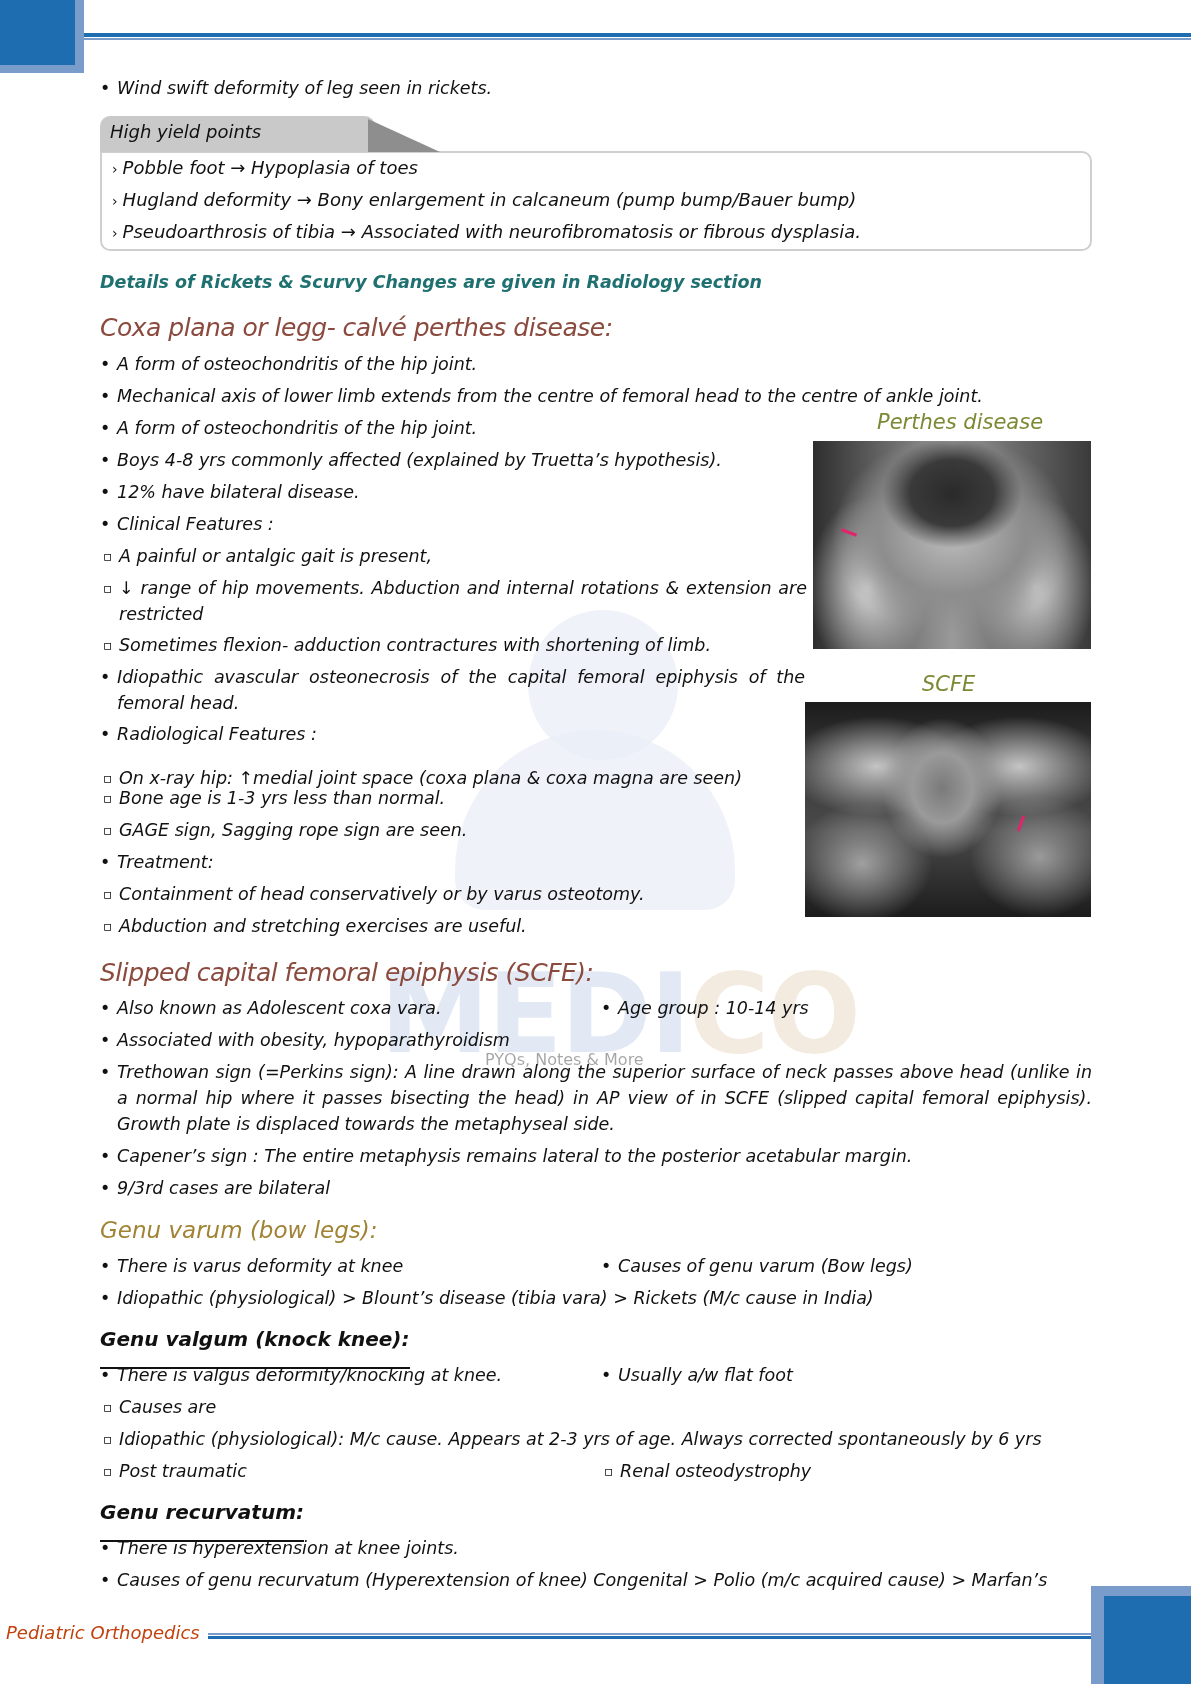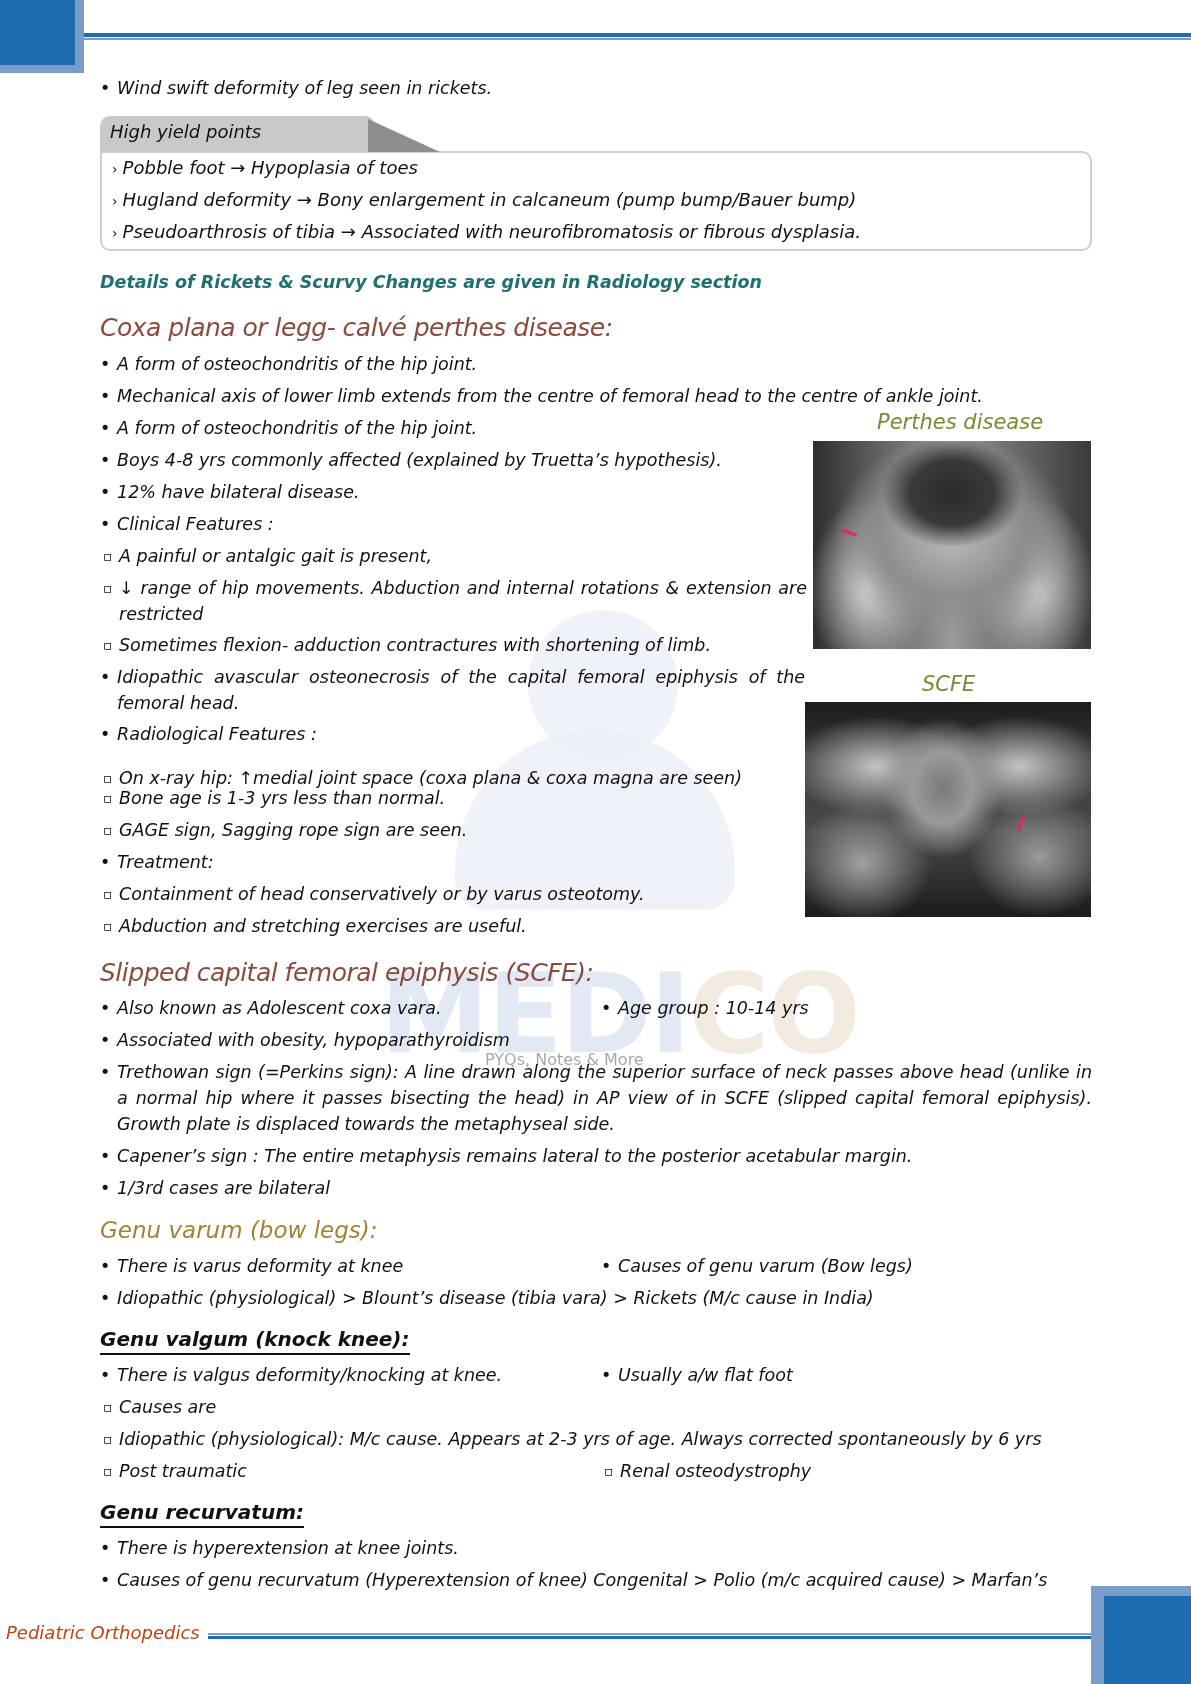--- a/index.html
+++ b/index.html
@@ -36,21 +36,21 @@
   .hy-wedge { position: absolute; left: 368px; top: 119px; width: 0; height: 0; border-bottom: 33px solid #8e8e8e; border-right: 72px solid transparent; }
   .hy-label { position: absolute; left: 110px; top: 121px; font-style: italic; font-size: 18px; color: #111; }
   .hy-box { position: absolute; left: 100px; top: 151px; width: 992px; height: 100px; border: 2px solid #cfcfcf; border-top: 2px solid #cfcfcf; border-radius: 0 10px 10px 10px; background: #fff; }
   .hy-item { position: absolute; left: 112px; font-style: italic; font-size: 18px; color: #111; white-space: nowrap; }
   .hy-item .chev { font-style: normal; font-size: 14px; margin-right: 5px; }
 
   .note-teal { position: absolute; left: 100px; top: 272px; font-style: italic; font-weight: bold; font-size: 17.5px; color: #1f7070; }
 
   .h-brown { position: absolute; font-style: italic; font-size: 25px; color: #8b4a3e; white-space: nowrap; letter-spacing: -0.5px; }
   .h-gold { position: absolute; font-style: italic; font-size: 23px; color: #a08334; white-space: nowrap; }
-  .h-under { position: absolute; font-style: italic; font-weight: bold; font-size: 20px; color: #111; border-bottom: 2px solid #111; padding-bottom: 2px; white-space: nowrap; }
+  .h-under { position: absolute; font-style: italic; font-weight: bold; font-size: 20px; color: #111; border-bottom: 2px solid #111; padding-bottom: 16px; white-space: nowrap; }
 
   .fig-caption { position: absolute; font-style: italic; font-size: 21px; color: #7a8a34; }
   .xray { position: absolute; overflow: hidden; }
   .xray1 { left: 813px; top: 441px; width: 278px; height: 208px;
     background:
       radial-gradient(ellipse 70px 55px at 50% 25%, #2a2a2a 0%, #3a3a3a 60%, transparent 100%),
       radial-gradient(ellipse 120px 100px at 50% 45%, #bdbdbd 0%, #8d8d8d 60%, transparent 100%),
       radial-gradient(ellipse 60px 90px at 20% 70%, #d8d8d8 0%, transparent 100%),
       radial-gradient(ellipse 60px 90px at 80% 70%, #d0d0d0 0%, transparent 100%),
       linear-gradient(90deg, #2e2e2e, #6f6f6f 30%, #9a9a9a 50%, #6f6f6f 70%, #3a3a3a); }
@@ -120,21 +120,21 @@
 <div class="xray xray2">
   <div class="arrow-mark" style="left:208px; top:120px; transform: rotate(-70deg);"></div>
 </div>
 
 <div class="h-brown" style="left:100px; top:958px;">Slipped capital femoral epiphysis (SCFE):</div>
 <div class="line bullet" style="left:117px; top:995px;">Also known as Adolescent coxa vara.</div>
 <div class="line bullet" style="left:618px; top:995px;">Age group : 10-14 yrs</div>
 <div class="line bullet" style="left:117px; top:1027px;">Associated with obesity, hypoparathyroidism</div>
 <div class="line bullet wrap" style="left:117px; top:1059px; width:975px; text-align:justify;">Trethowan sign (=Perkins sign): A line drawn along the superior surface of neck passes above head (unlike in a normal hip where it passes bisecting the head) in AP view of in SCFE (slipped capital femoral epiphysis). Growth plate is displaced towards the metaphyseal side.</div>
 <div class="line bullet" style="left:117px; top:1143px;">Capener’s sign : The entire metaphysis remains lateral to the posterior acetabular margin.</div>
-<div class="line bullet" style="left:117px; top:1175px;">1/3rd cases are bilateral</div>
+<div class="line bullet" style="left:117px; top:1175px;">9/3rd cases are bilateral</div>
 
 <div class="h-gold" style="left:100px; top:1217px;">Genu varum (bow legs):</div>
 <div class="line bullet" style="left:117px; top:1253px;">There is varus deformity at knee</div>
 <div class="line bullet" style="left:618px; top:1253px;">Causes of genu varum (Bow legs)</div>
 <div class="line bullet" style="left:117px; top:1285px;">Idiopathic (physiological) &gt; Blount’s disease (tibia vara) &gt; Rickets (M/c cause in India)</div>
 
 <div class="h-under" style="left:100px; top:1327px;">Genu valgum (knock knee):</div>
 <div class="line bullet" style="left:117px; top:1362px;">There is valgus deformity/knocking at knee.</div>
 <div class="line bullet" style="left:618px; top:1362px;">Usually a/w flat foot</div>
 <div class="line sub" style="left:119px; top:1394px;">Causes are</div>

